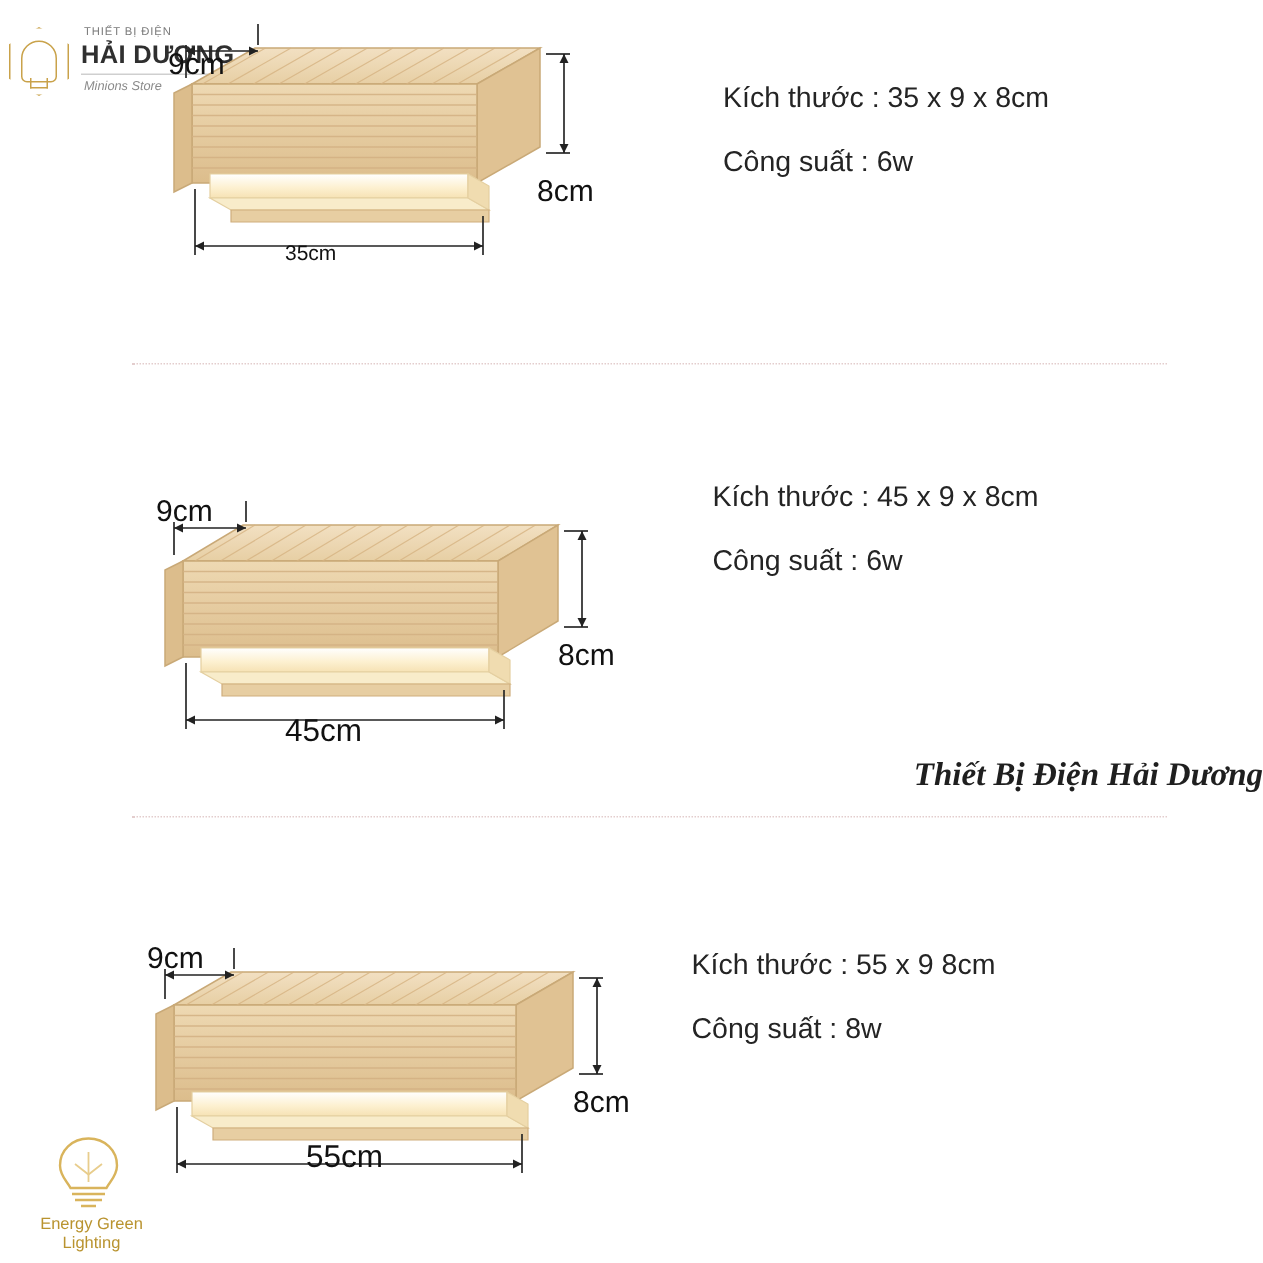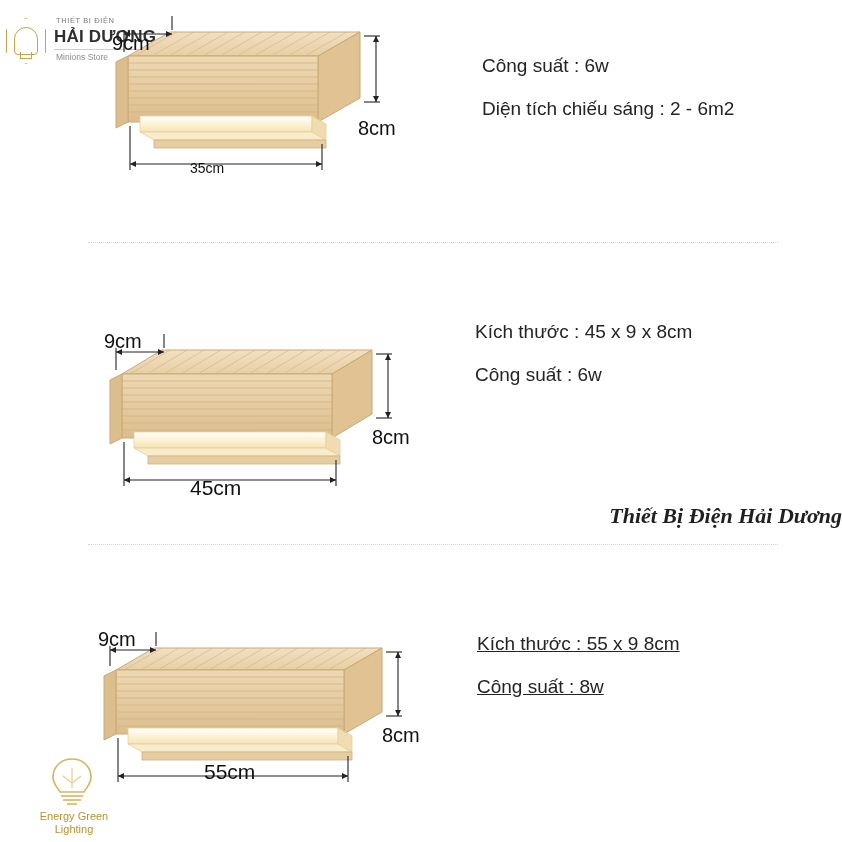--- a/index.html
+++ b/index.html
@@ -89,26 +89,27 @@
     height: 1px;
     background: #cfcfcf;
   }
   .brand .btxt3 {
     position: absolute;
     left: 56px;
     top: 44px;
     font-size: 8.5px;
     color: #8b8b8b;
     white-space: nowrap;
+    font-style: italic;
   }
 
   
   .energy {
     position: absolute;
-    left: 14px;
+    left: 1px;
     top: 756px;
     width: 120px;
     height: 80px;
     color: #d9b45c;
   }
   .energy .bulbwrap {
     position: absolute;
     left: 30px;
     top: 0px;
     width: 56px;
@@ -153,21 +154,21 @@
   
   .specs {
     position: absolute;
     font-size: 19px;
     line-height: 43px;
     color: #242424;
     white-space: nowrap;
   }
   .specs.b1 { left: 482px; top: 44px; }
   .specs.b2 { left: 475px; top: 310px; }
-  .specs.b3 { left: 477px; top: 622px; text-decoration: underline; }
+  .specs.b3 { left: 461px; top: 622px; }
   .specs div { }
 
   
   .lampgroup { position: absolute; }
   .g1 { left: 90px;  top: 12px;  width: 380px; height: 190px; }
   .g2 { left: 90px;  top: 316px; width: 380px; height: 180px; }
   .g3 { left: 90px;  top: 612px; width: 380px; height: 185px; }
 
   .dimlabel {
     position: absolute;
@@ -275,22 +276,22 @@
       <path d="M232 152 L226 149 L226 155 Z" fill="#222" stroke="none"></path>
     </g>
   </svg>
 
   <div class="dimlabel big" style="left: 22px; top: 20px;">9cm</div>
   <div class="dimlabel big" style="left: 268px; top: 105px;">8cm</div>
   <div class="dimlabel big" style="left: 100px; top: 148px; font-size: 14px;">35cm</div>
 </div>
 
 <div class="specs b1">
+  <div>Kích thước : 35 x 9 x 8cm</div>
   <div>Công suất : 6w</div>
-  <div>Diện tích chiếu sáng : 2 - 6m2</div>
 </div>
 
 <div class="sep s1"></div>
 
 <div class="lampgroup g2">
   <svg width="380" height="190" viewBox="0 0 380 190">
     <defs>
       <linearGradient id="woodTop2" x1="0" y1="0" x2="0" y2="1">
         <stop offset="0%" stop-color="#f2e0c2"></stop>
         <stop offset="100%" stop-color="#e7cfa4"></stop>

